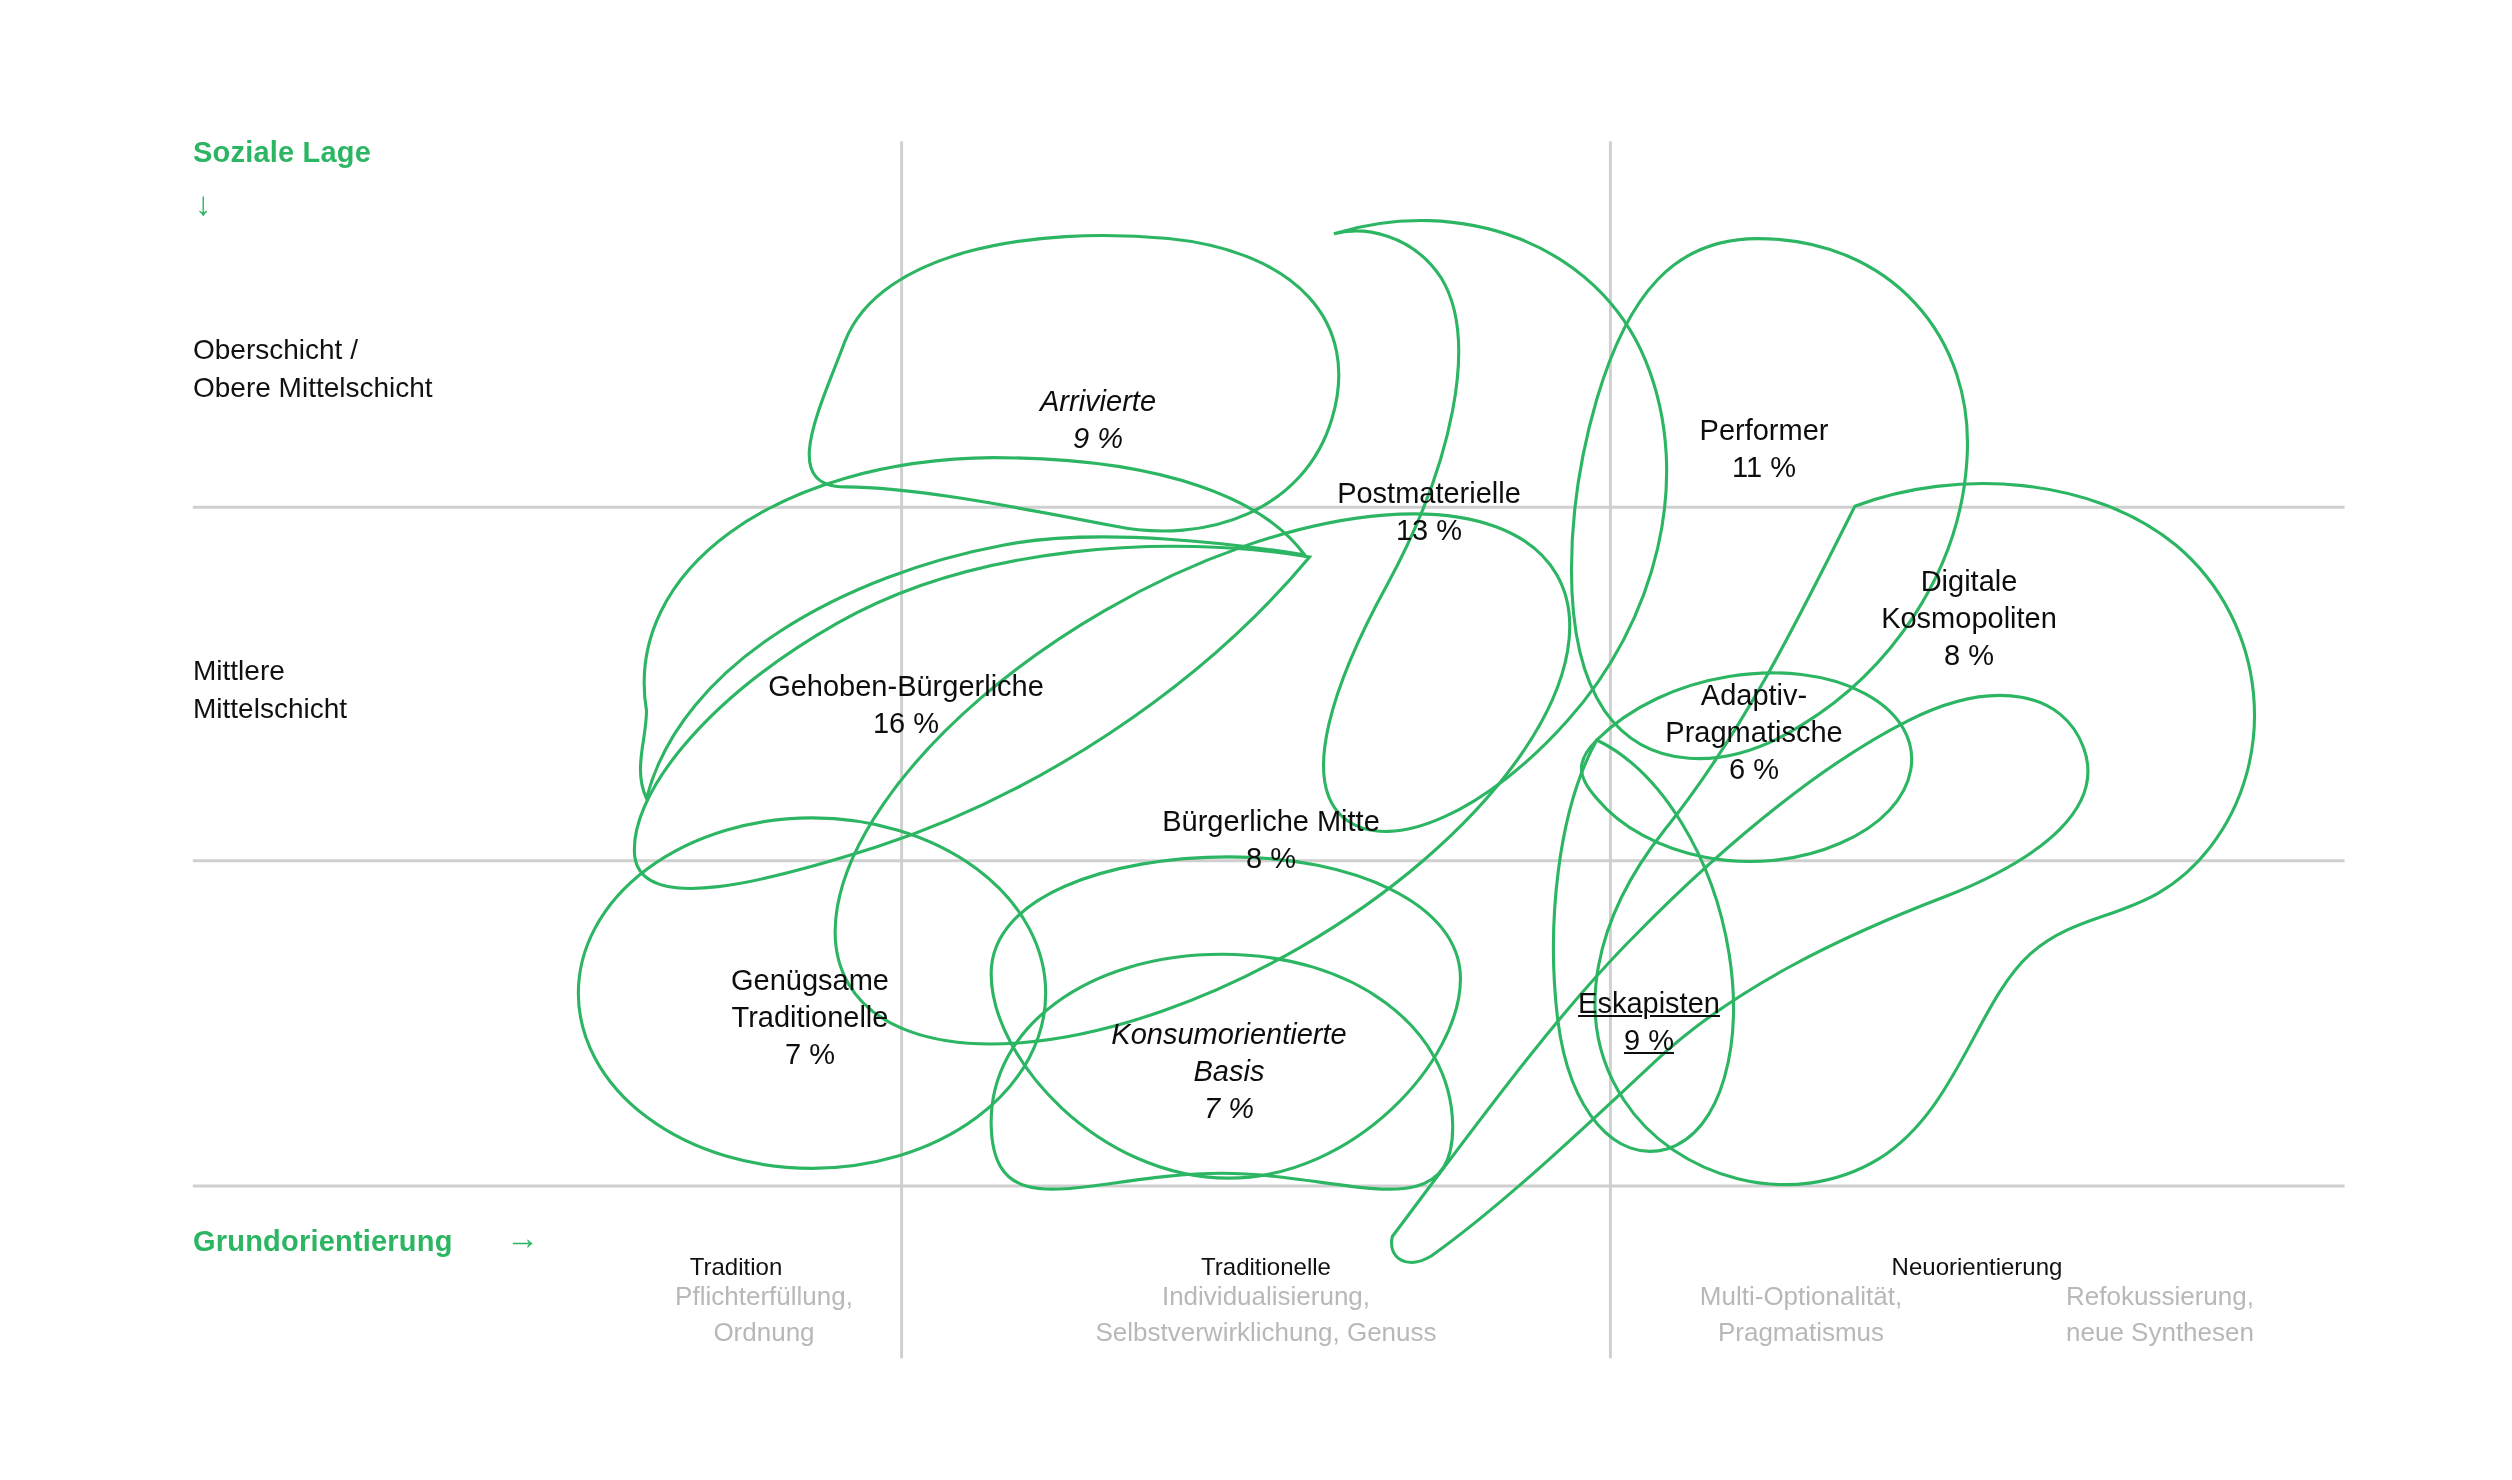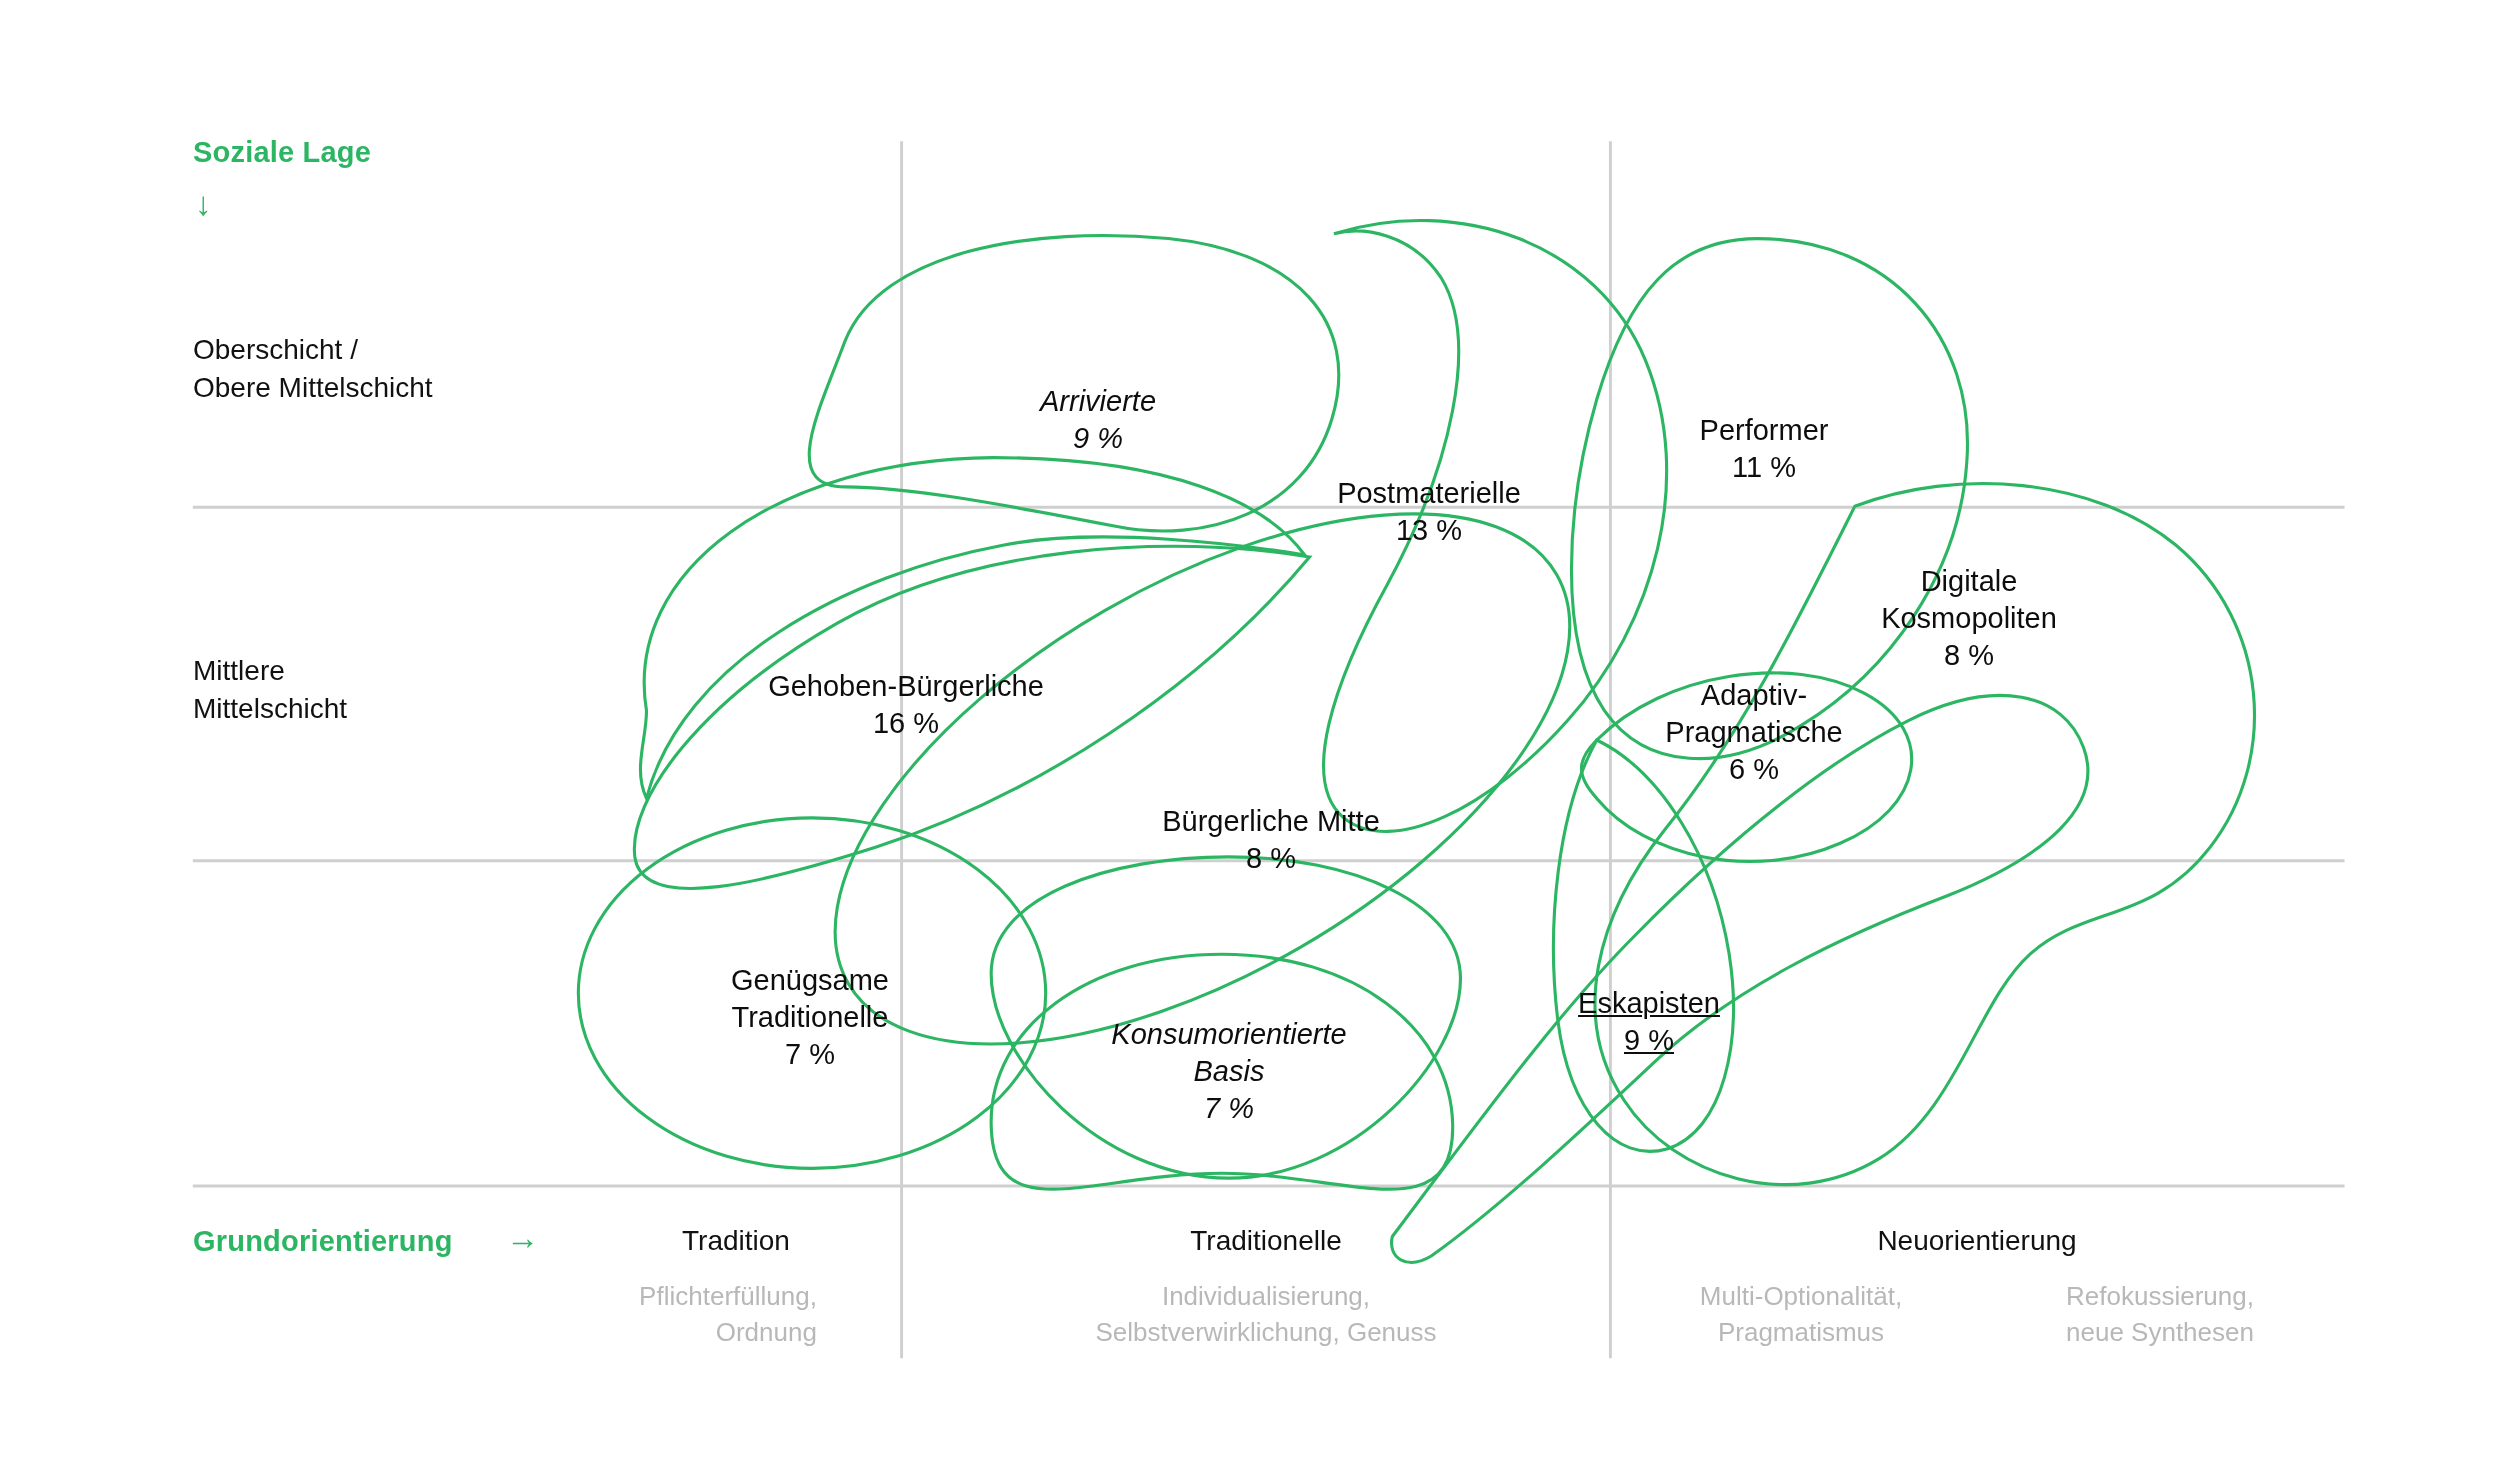--- a/index.html
+++ b/index.html
@@ -26,25 +26,26 @@
   }
   .row-label{
     position:absolute;
     font-size:28px;
     line-height:1.34;
     color:#111;
     white-space:pre-line;
   }
   .col-label{
     position:absolute;
-    font-size:28px;
+    font-size:24px;
     color:#111;
     text-align:center;
     white-space:nowrap;
     transform:translateX(-50%);
+    margin-top:28px;
   }
   .col-sub{
     position:absolute;
     font-size:26px;
     line-height:1.4;
     color:#b8b8b8;
     text-align:center;
     white-space:pre-line;
     transform:translateX(-50%);
   }
@@ -164,21 +165,21 @@
 
   <div class="row-label" style="left:193px;top:331px;">Oberschicht /
 Obere Mittelschicht</div>
   <div class="row-label" style="left:193px;top:652px;">Mittlere
 Mittelschicht</div>
 
   <div class="axis-title" style="left:193px;top:1225px;color:#2CB563;">Grundorientierung</div>
   <div class="axis-arrow" style="left:506px;top:1221px;color:#2CB563;">→</div>
 
   <div class="col-label" style="left:736px;top:1225px;">Tradition</div>
-  <div class="col-sub" style="left:728px;top:1278px;text-align:right;">Pflichterfüllung,
+  <div class="col-sub" style="left:764px;top:1278px;">Pflichterfüllung,
 Ordnung</div>
 
   <div class="col-label" style="left:1266px;top:1225px;">Traditionelle</div>
   <div class="col-sub" style="left:1266px;top:1278px;">Individualisierung,
 Selbstverwirklichung, Genuss</div>
 
   <div class="col-label" style="left:1977px;top:1225px;">Neuorientierung</div>
   <div class="col-sub" style="left:1801px;top:1278px;">Multi-Optionalität,
 Pragmatismus</div>
   <div class="col-sub" style="left:2160px;top:1278px;">Refokussierung,

